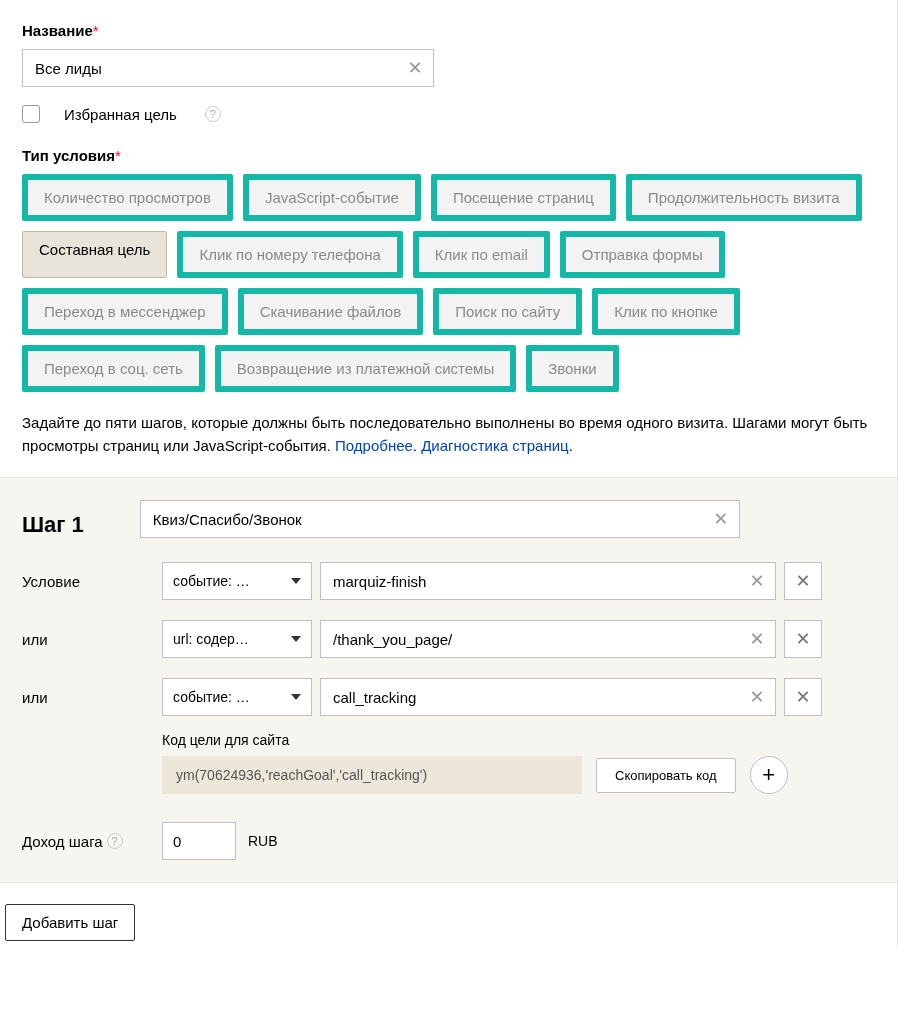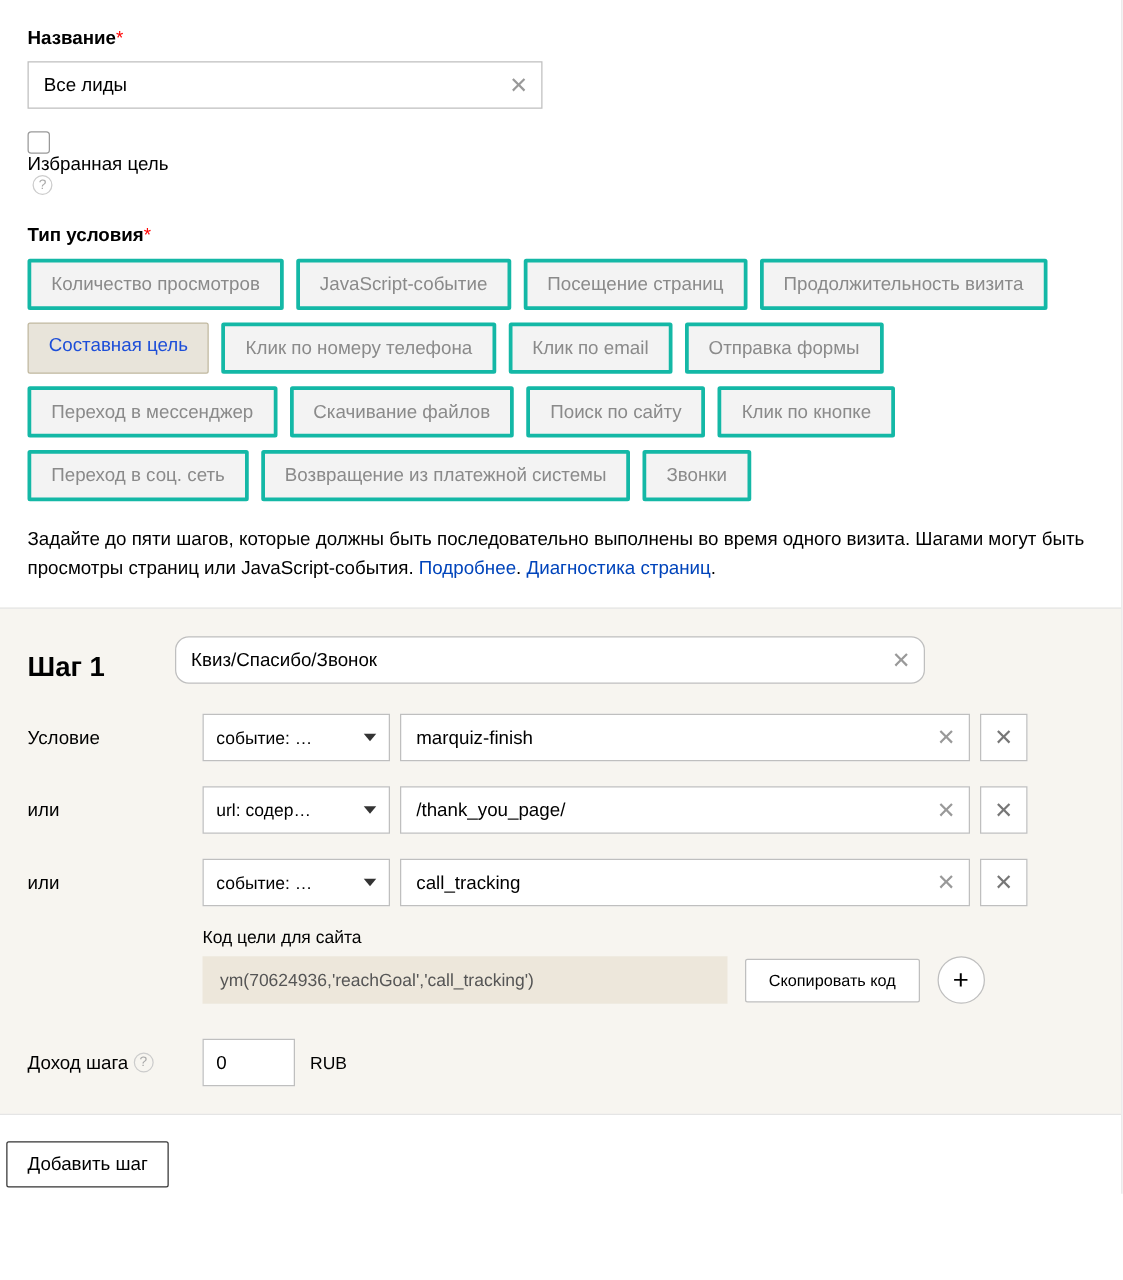--- a/index.html
+++ b/index.html
@@ -26,49 +26,49 @@
     }
     .text-input input {
       border: none; outline: none; font-size: 15px; width: 100%;
     }
     .clear-x {
       position: absolute; right: 8px; top: 50%; transform: translateY(-50%);
       width: 20px; height: 20px; display: flex; align-items: center; justify-content: center;
       color: #999; cursor: pointer; font-size: 18px;
     }
     .checkbox-row {
-      margin-top: 18px; display: flex; gap: 0; flex-direction: column;
+      margin-top: 18px; display: flex; align-items: center; gap: 24px;
     }
     .checkbox {
       width: 18px; height: 18px; border: 1px solid #999; border-radius: 3px; background: #fff;
     }
     .help-icon {
       width: 16px; height: 16px; border: 1px solid #ccc; border-radius: 50%;
       display: inline-flex; align-items: center; justify-content: center;
       font-size: 11px; color: #aaa; margin-left: 4px;
     }
     .chips { display: flex; flex-wrap: wrap; gap: 10px; margin-top: 10px; }
     .chip {
-      background: #f3f3f3; border: 3px solid #14b8a6; color: #8a8a8a;
+      background: #f3f3f3; border: 6px solid #14b8a6; color: #8a8a8a;
       padding: 9px 16px; font-size: 15px; cursor: default; border-radius: 2px;
     }
     .chip.selected {
-      background: #e8e4da; border: 1px solid #c0b89f; color: #1d4ed8; text-align: center;
+      background: #e8e4da; border: 1px solid #c0b89f; color: #000000; text-align: center;
     }
     .desc-text {
       margin-top: 20px; font-size: 15px; line-height: 1.5;
     }
     .desc-text a { color: #0044bb; text-decoration: none; }
     .step-block {
       background: #f7f5f0; border-top: 1px solid #e5e5e5; border-bottom: 1px solid #e5e5e5;
       margin-top: 20px; padding: 22px;
     }
     .step-header { display: flex; align-items: flex-end; gap: 56px; margin-bottom: 24px; }
     .step-title { font-weight: 700; font-size: 22px; white-space: nowrap; }
-    .step-name-input { flex: 1; max-width: 600px; border-radius: 11px; }
+    .step-name-input { flex: 1; max-width: 600px; }
     .cond-row {
       display: flex; align-items: center; margin-bottom: 20px;
     }
     .cond-label { width: 140px; font-size: 15px; }
     .cond-inputs { display: flex; flex: 1; gap: 8px; align-items: center; max-width: 660px; }
     .select-box {
       position: relative; border: 1px solid #bfbfbf; background: #fff;
       height: 38px; width: 150px; display: flex; align-items: center;
       padding: 0 10px; cursor: pointer;
     }

